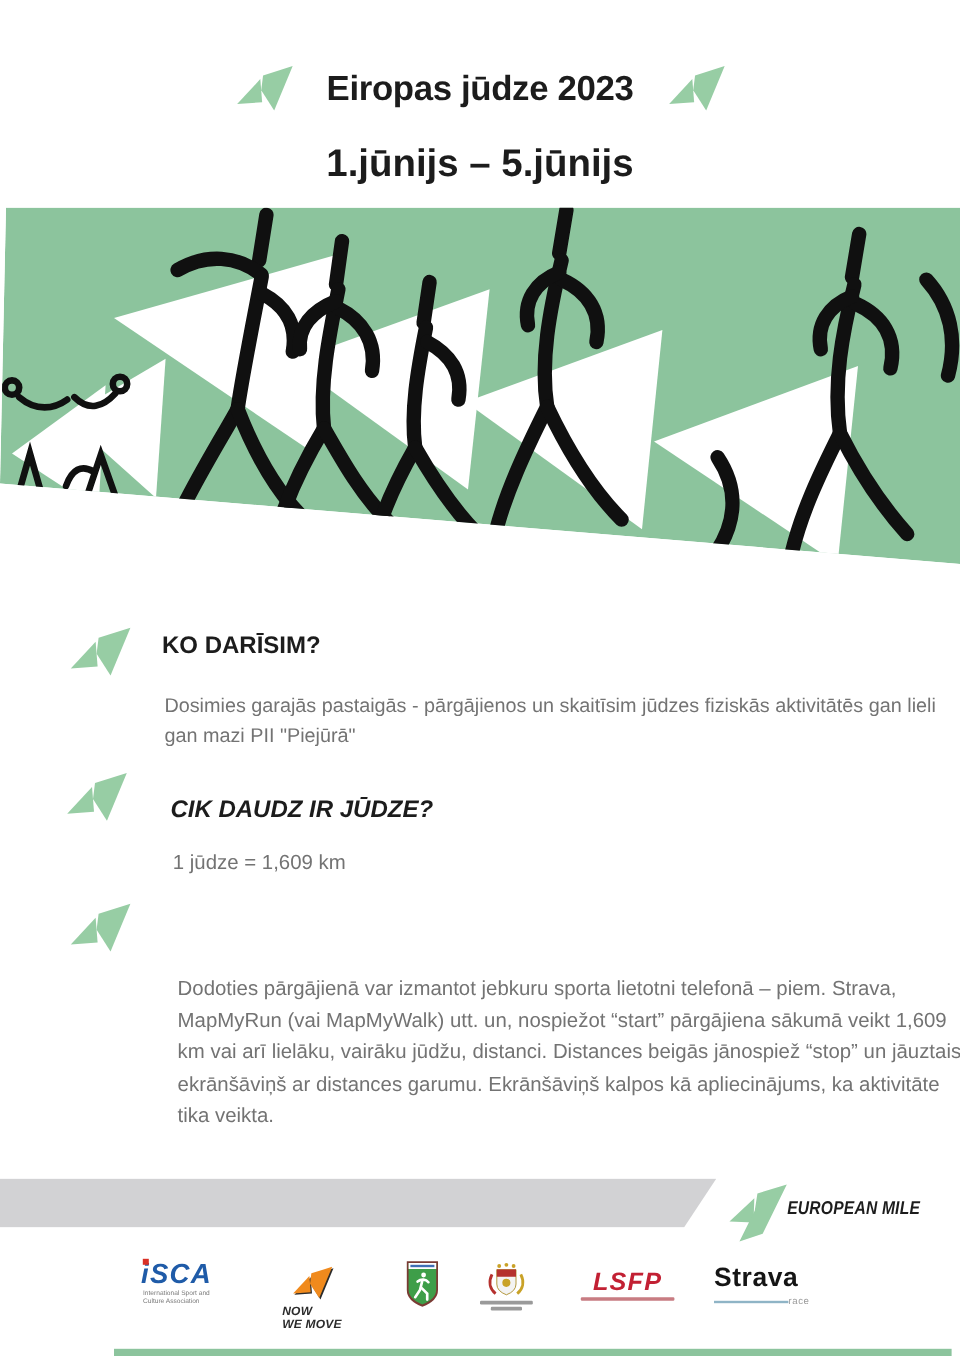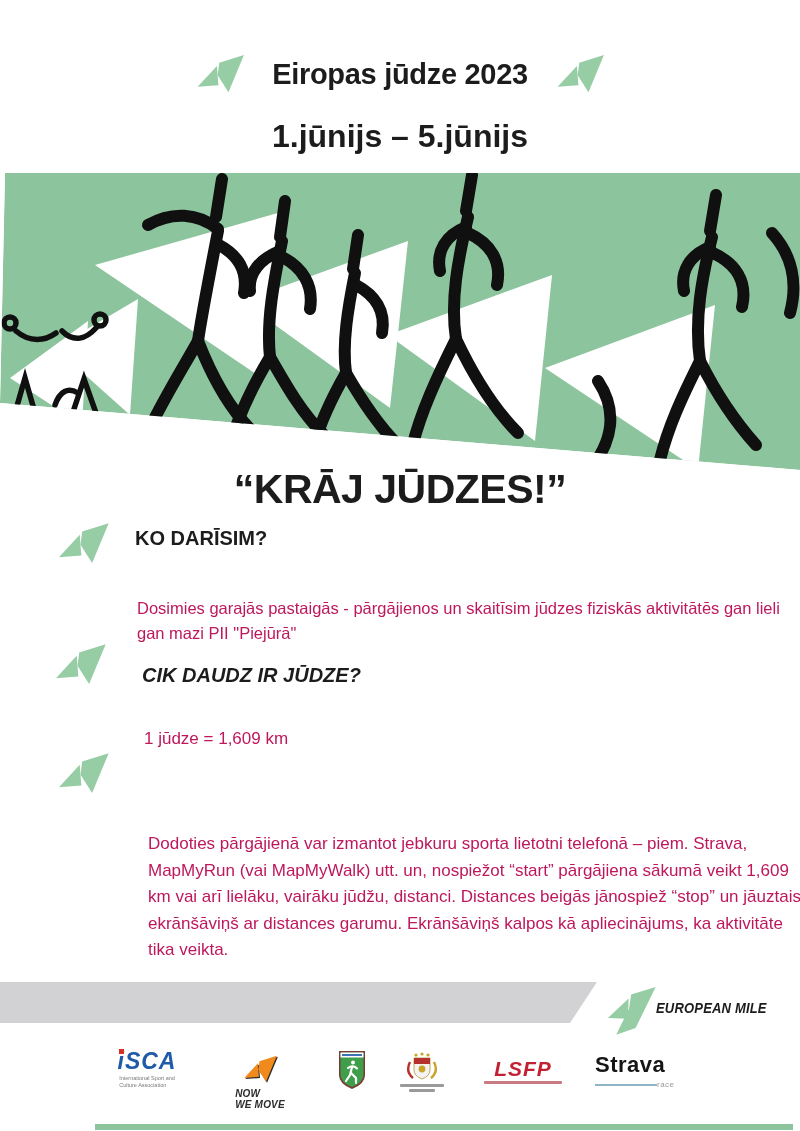--- a/index.html
+++ b/index.html
@@ -15,21 +15,21 @@
 
   
   .banner { position:absolute; top:173px; left:0; width:800px; height:297px; }
 
   
   .slogan { position:absolute; top:466px; left:0; width:100%; text-align:center; font-size:41px; font-weight:700; letter-spacing:-0.5px; }
 
   
   .section-arrow { position:absolute; width:58px; height:47px; }
   .sec-h { position:absolute; font-size:20px; font-weight:700; }
-  .sec-b { position:absolute; font-size:16.5px; line-height:1.52; color:#be185d;margin-top:20px; }
+  .sec-b { position:absolute; font-size:16.5px; line-height:1.52; color:#737373; }
   #arrow1 { left:54px; top:520px; }
   #h1x { left:135px; top:527px; }
   #b1x { left:137px; top:576px; width:655px; }
   #arrow2 { left:51px; top:641px; }
   #h2x { left:142px; top:664px;font-style:italic; }
   #b2x { left:144px; top:706px; font-size:17px; }
   #arrow3 { left:54px; top:750px; }
   #h3x { left:146px; top:759px; }
   #b3x { left:148px; top:811px; width:665px; font-size:17px; line-height:1.56; }
 
@@ -154,21 +154,20 @@
         <path d="M 712,64 C 702,104 694,146 700,188"></path>
         <path d="M 713,80 C 735,90 748,108 742,134"></path>
         <path d="M 710,74 C 690,82 680,98 684,118"></path>
         <path d="M 700,188 C 682,224 668,254 660,287"></path>
         <path d="M 700,188 C 718,224 738,252 756,272"></path>
         <path d="M 772,60 C 792,82 798,110 790,140"></path>
       </g>
     </g>
   </svg>
 
-  <div class="slogan">“KRĀJ JŪDZES!”</div>
 
   <svg id="arrow1" class="section-arrow" viewBox="0 0 70 55">
     <polygon points="6,44 31,17 33,42" fill="#97cda4"></polygon>
     <polygon points="34,13 66,3 46,51 32,29" fill="#97cda4"></polygon>
   </svg>
   <div id="h1x" class="sec-h">KO DARĪSIM?</div>
   <div id="b1x" class="sec-b">Dosimies garajās pastaigās - pārgājienos un skaitīsim jūdzes fiziskās aktivitātēs gan lieli gan mazi PII "Piejūrā"</div>
 
   <svg id="arrow2" class="section-arrow" viewBox="0 0 70 55">
     <polygon points="6,44 31,17 33,42" fill="#97cda4"></polygon>

